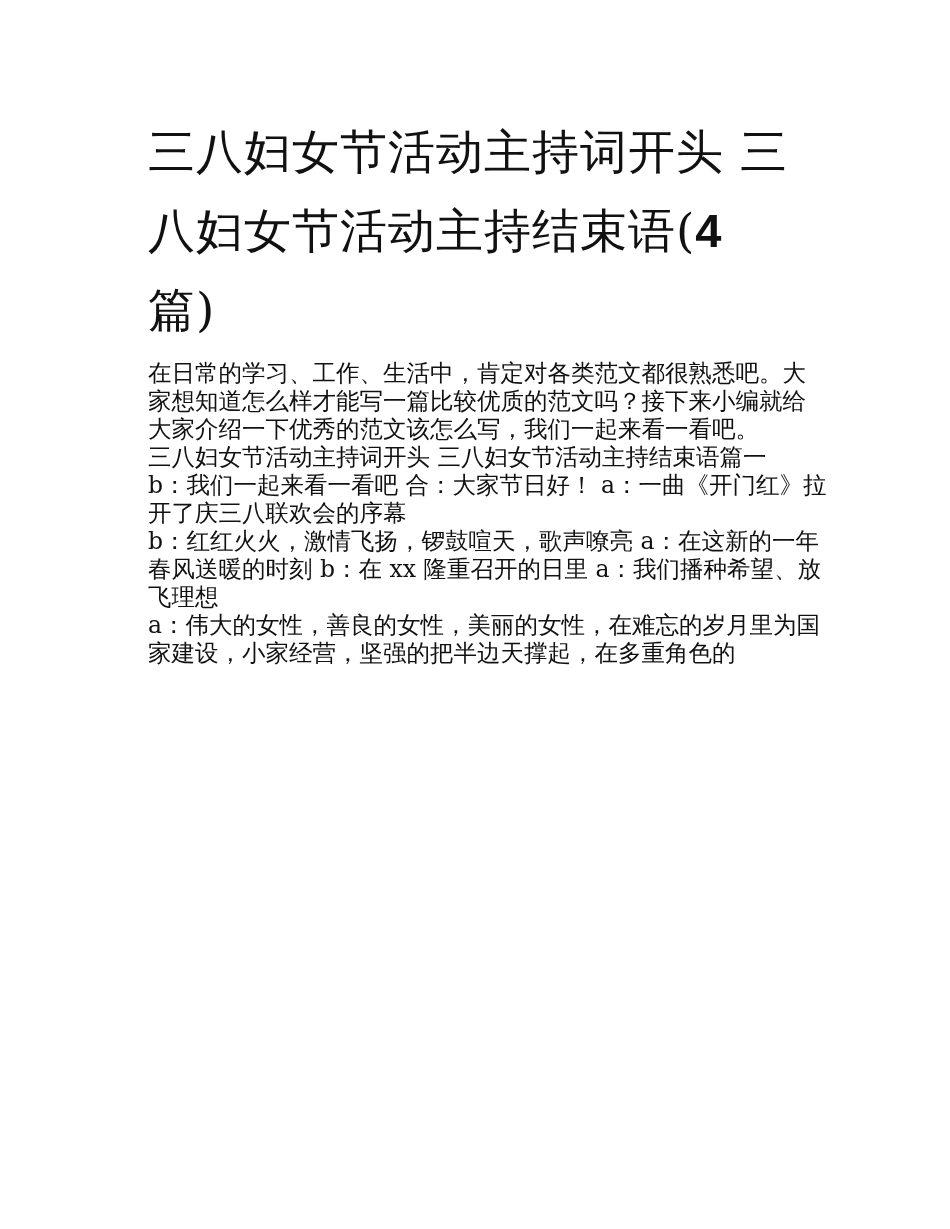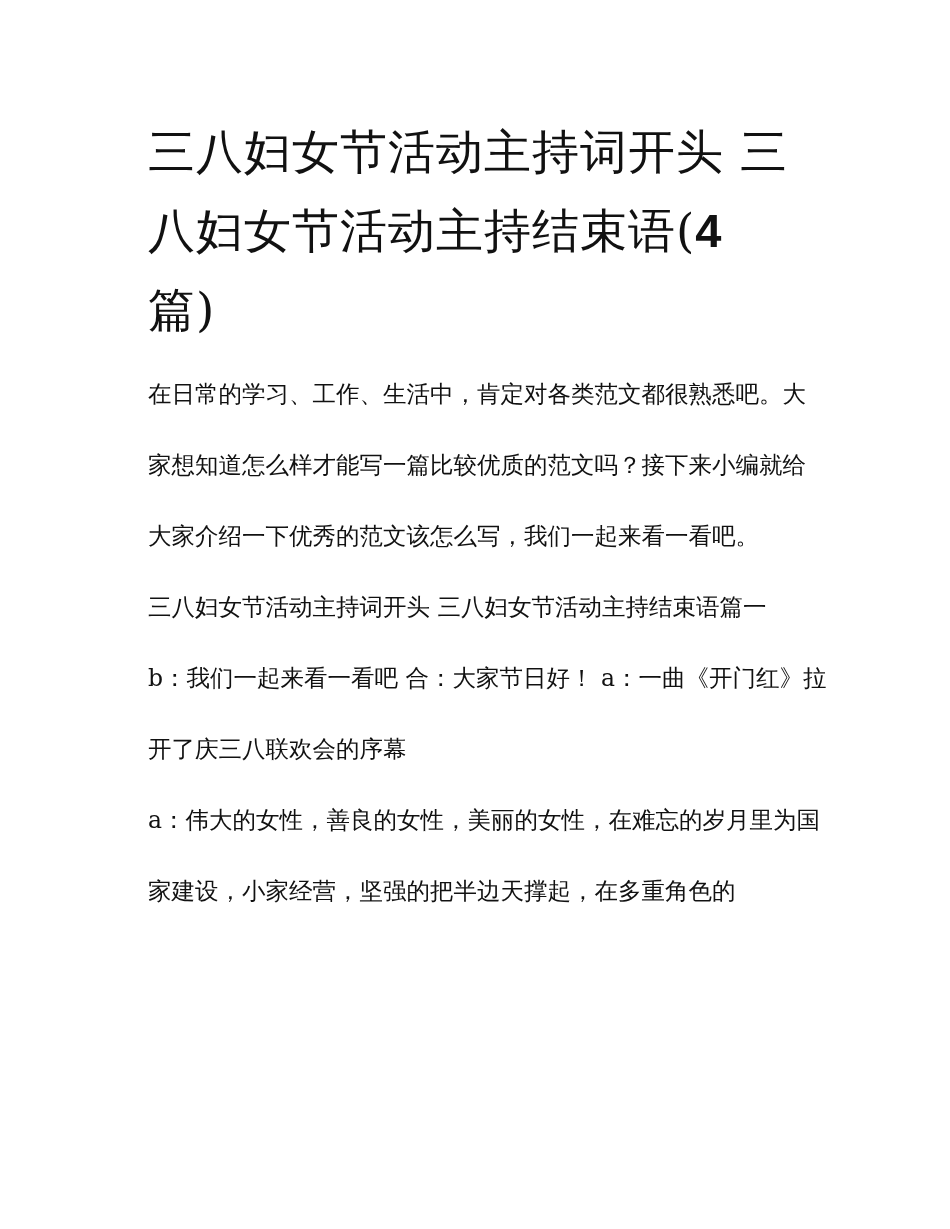--- a/index.html
+++ b/index.html
@@ -7,28 +7,29 @@
   .page {
     position: absolute; left: 148px; top: 112px; width: 680px;
     color: #111111;
     font-family: "DejaVu Serif", "Liberation Serif", serif;
   }
   .title {
     font-size: 47px; line-height: 79px; margin: 0 0 10px 0;
     font-weight: normal; letter-spacing: 1px;
   }
   .title .num { font-family: "Liberation Sans", sans-serif; font-weight: bold; }
-  .body-text { font-size: 23.5px; line-height: 71px; margin: 0; }
+  .body-text { font-size: 23.5px; line-height: 28px; margin: 0; }
   .para { margin: 0; }
 </style>
 </head>
 <body>
 
 <div class="page">
   <h1 class="title"><span>三八妇女节活动主持词开头 三八妇女节活动主持结束语(</span><span class="num">4</span><br><span>篇)</span></h1>
 
   <div class="body-text">
     <p class="para">在日常的学习、工作、生活中，肯定对各类范文都很熟悉吧。大家想知道怎么样才能写一篇比较优质的范文吗？接下来小编就给大家介绍一下优秀的范文该怎么写，我们一起来看一看吧。</p>
     <p class="para">三八妇女节活动主持词开头 三八妇女节活动主持结束语篇一</p>
     <p class="para">b：我们一起来看一看吧 合：大家节日好！ a：一曲《开门红》拉开了庆三八联欢会的序幕</p>
+    <p class="para">b：红红火火，激情飞扬，锣鼓喧天，歌声嘹亮 a：在这新的一年春风送暖的时刻 b：在 xx 隆重召开的日里 a：我们播种希望、放飞理想</p>
     <p class="para">a：伟大的女性，善良的女性，美丽的女性，在难忘的岁月里为国家建设，小家经营，坚强的把半边天撑起，在多重角色的</p>
   </div>
 </div>
 
 </body></html>

